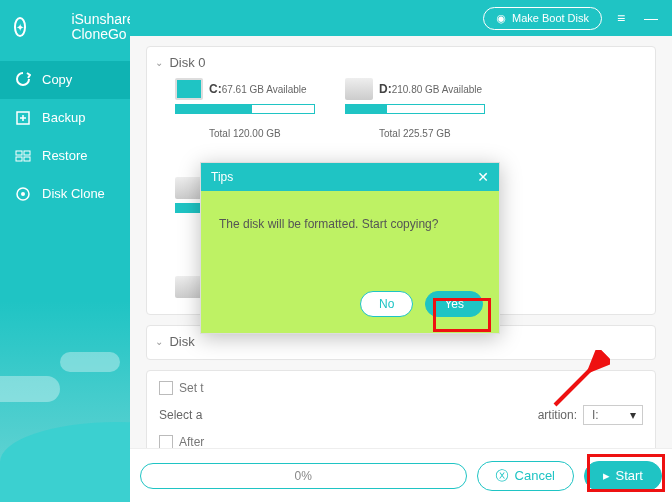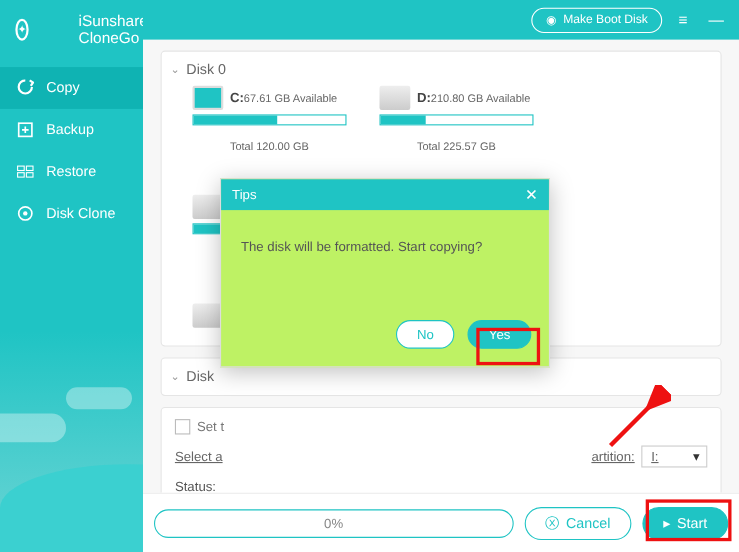--- a/index.html
+++ b/index.html
@@ -32,21 +32,21 @@
 .disk-icon.win::after { content:''; position:absolute; inset:2px; background:#1fc4c4; }
 .disk-icon.plain { background: linear-gradient(#eee,#ccc); }
 .disk-info { font-size: 10px; color: #666; }
 .disk-letter { font-size: 12px; font-weight: bold; color: #444; }
 .bar { height: 10px; border: 1px solid #1fc4c4; margin-top: 4px; position: relative; background:#fff; }
 .bar-fill { height: 100%; background: #1fc4c4; }
 .disk-total { font-size: 10px; color: #666; margin-top: 14px; margin-left: 34px; }
 .sec2 { padding: 10px 12px; }
 .chk-row { display: flex; align-items: center; gap: 6px; font-size: 12px; color: #777; margin-bottom: 10px; }
 .chkbox { width: 14px; height: 14px; border: 1px solid #bbb; }
-.sel-row { display:flex; align-items:center; font-size:12px; color:#666; gap:6px; margin-bottom:10px;text-decoration:underline;}
+.sel-row { display:flex; align-items:center; font-size:12px; color:#666; gap:6px; margin-bottom:10px;}
 .dd { border:1px solid #ccc; padding:2px 24px 2px 8px; font-size:12px; min-width:60px; position:relative; background:#fff;}
 .dd::after{content:'▾'; position:absolute; right:6px; top:2px; color:#333;}
 .status-block { font-size: 12px; color: #666; }
 .footer { height: 54px; background: #fff; border-top: 1px solid #eee; display: flex; align-items: center; padding: 0 10px; gap: 10px; position: relative; }
 .progress { flex: 1; border: 1px solid #1fc4c4; border-radius: 18px; height: 26px; display:flex; align-items:center; justify-content:center; font-size:12px; color:#888;}
 .fbtn { border:1px solid #1fc4c4; border-radius:18px; height:30px; padding:0 18px; display:flex; align-items:center; gap:6px; font-size:13px; cursor:pointer; }
 .fbtn.cancel { color:#1fc4c4; background:#fff;}
 .fbtn.start { background:#1fc4c4; color:#fff;}
 .redbox { position:absolute; border:3px solid #e11; pointer-events:none; }
 .arrow { position:absolute; pointer-events:none; }
@@ -186,20 +186,24 @@
         <div class="chk-row">
           <div class="chkbox"></div>
           <span>Set t</span>
         </div>
         <div class="sel-row">
           <span>Select a</span>
           <span style="flex:1"></span>
           <span>artition:</span>
           <div class="dd"><span>I:</span></div>
         </div>
+        <div class="chk-row">
+          <div class="chkbox"></div>
+          <span>After</span>
+        </div>
         <div class="status-block">
           <div style="font-weight:normal; color:#555; margin-bottom:4px;">Status:</div>
 
         </div>
       </div>
     </div>
 
     <div class="footer">
       <div class="progress">
         <span>0%</span>

